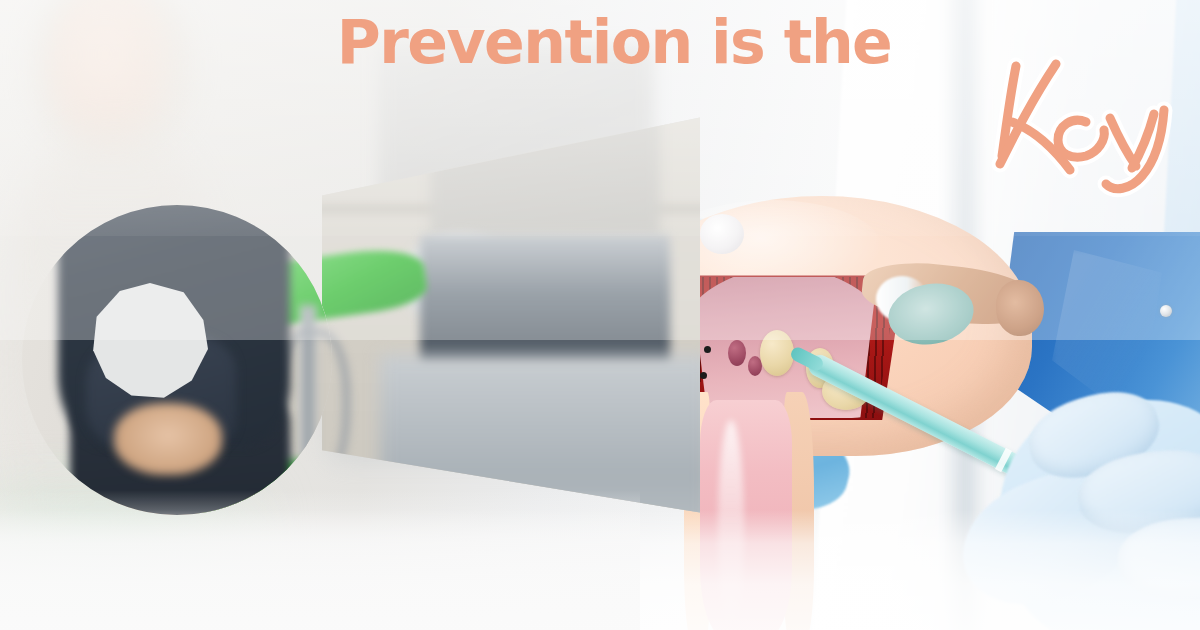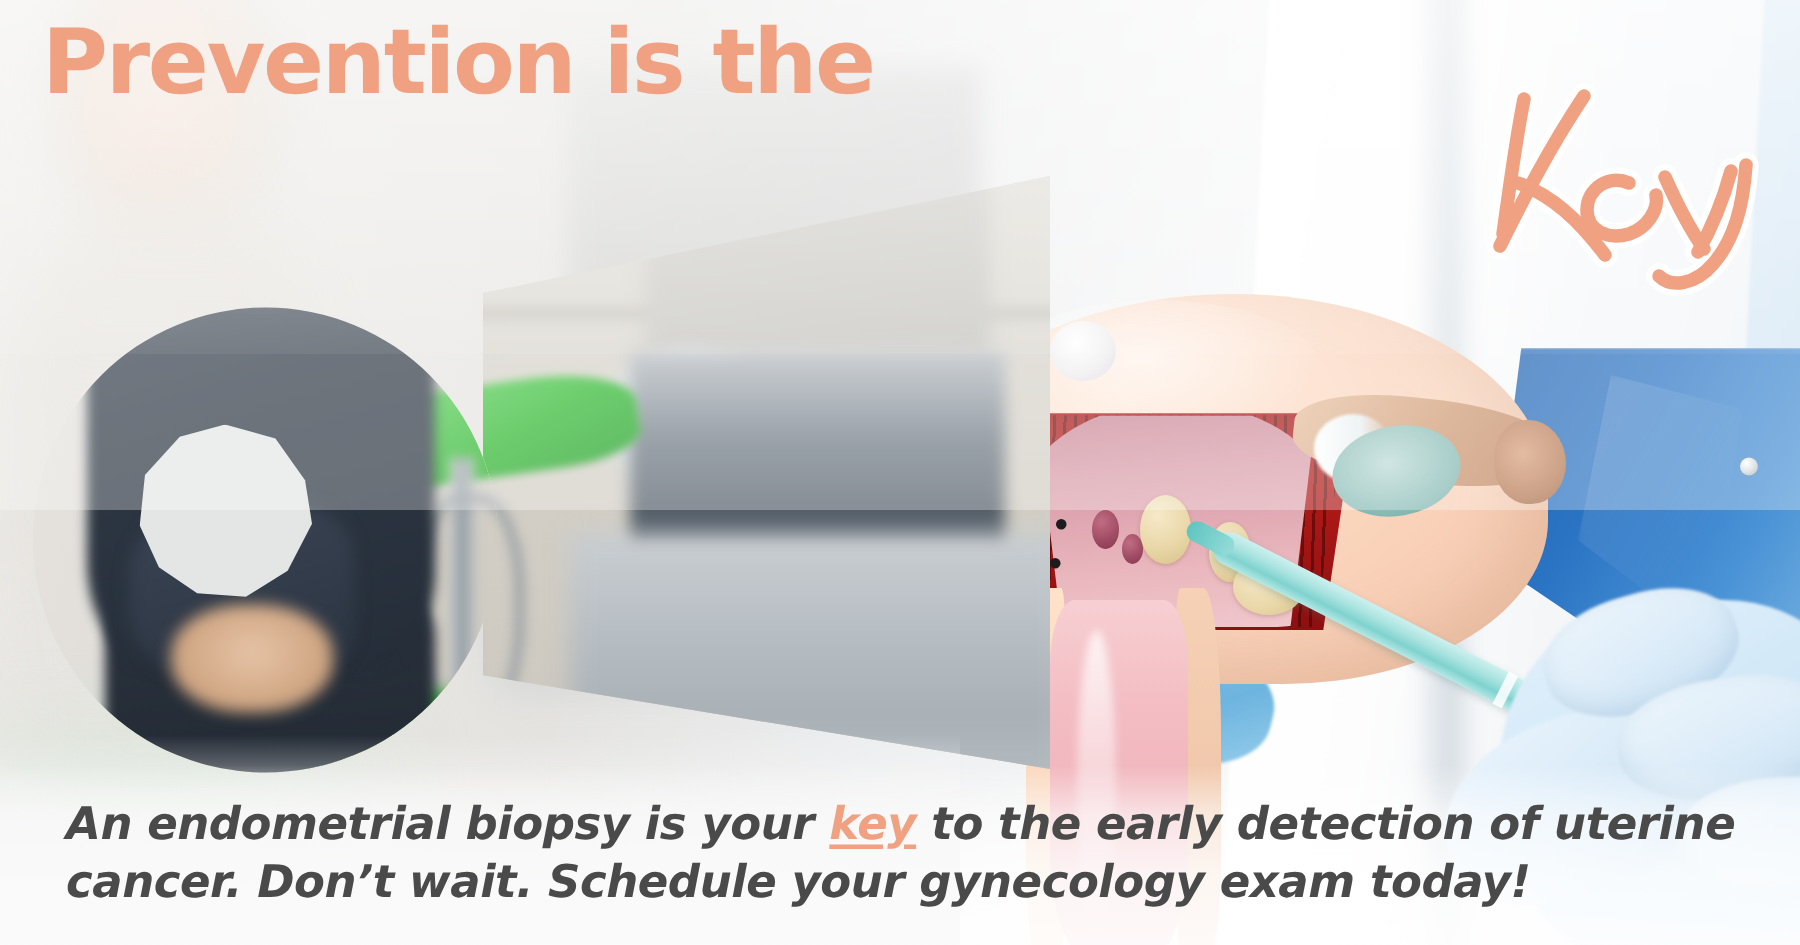--- a/index.html
+++ b/index.html
@@ -611,21 +611,21 @@
     left: 0; bottom: 0;
     width: 640px; height: 140px;
     background: linear-gradient(180deg, rgba(248,248,248,0) 0%, rgba(248,248,248,0.75) 40%, rgba(250,250,250,0.95) 100%);
     pointer-events: none;
   }
 
   
   .headline {
     position: absolute;
     left: 0; right: 0; top: 12px;
-    text-align: left;
+    text-align: center;
     white-space: nowrap;
     pointer-events: none;
   }
   .headline-main {
     display: inline-block;
     font-family: "DejaVu Sans", sans-serif;
     font-weight: 700;
     font-size: 60px;
     letter-spacing: -1.5px;
     line-height: 1;
@@ -819,17 +819,14 @@
           <path d="M26 78 C 48 86, 66 102, 84 126"></path>
           <path d="M100 78 C 86 72, 72 82, 72 96 C 72 110, 86 116, 100 112 C 112 108, 120 96, 118 86"></path>
           <path d="M124 74 C 132 92, 140 108, 150 122"></path>
           <path d="M168 70 C 162 92, 154 110, 146 124"></path>
           <path d="M178 66 C 176 94, 170 116, 156 132 C 144 146, 128 148, 120 140"></path>
         </g>
       </g>
     </svg>
   </div>
 
-  <div class="caption">
-    <span>An endometrial biopsy is your </span><span class="kw">key</span><span> to the early detection of uterine cancer. Don’t wait. Schedule your gynecology exam today!</span>
-  </div>
 
 </div>
 
 </body></html>

